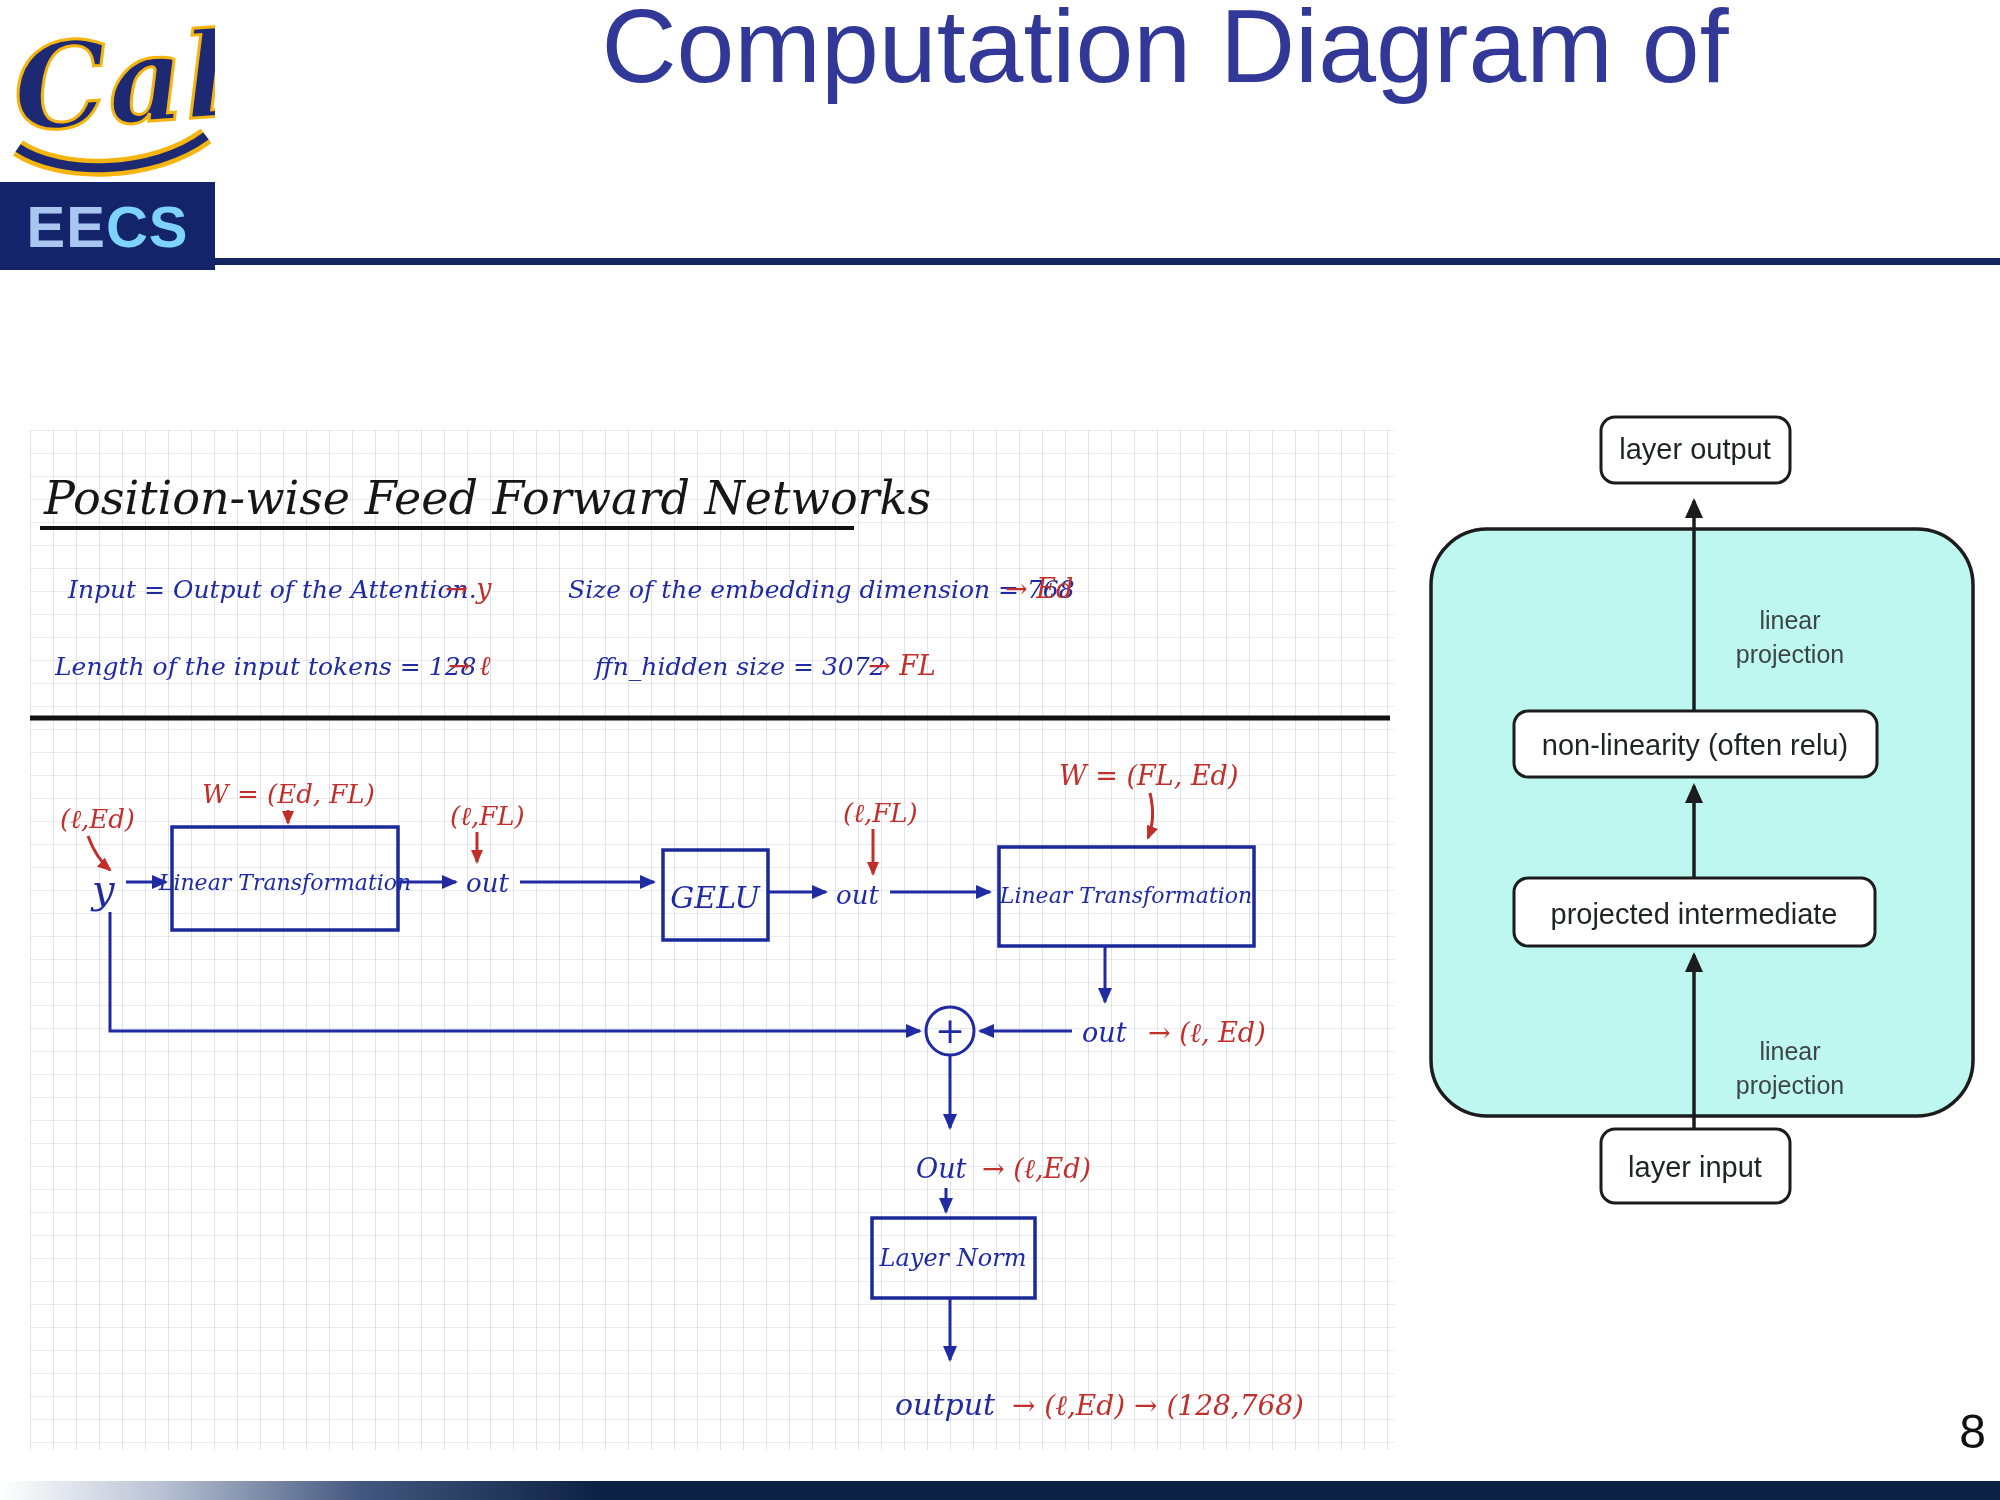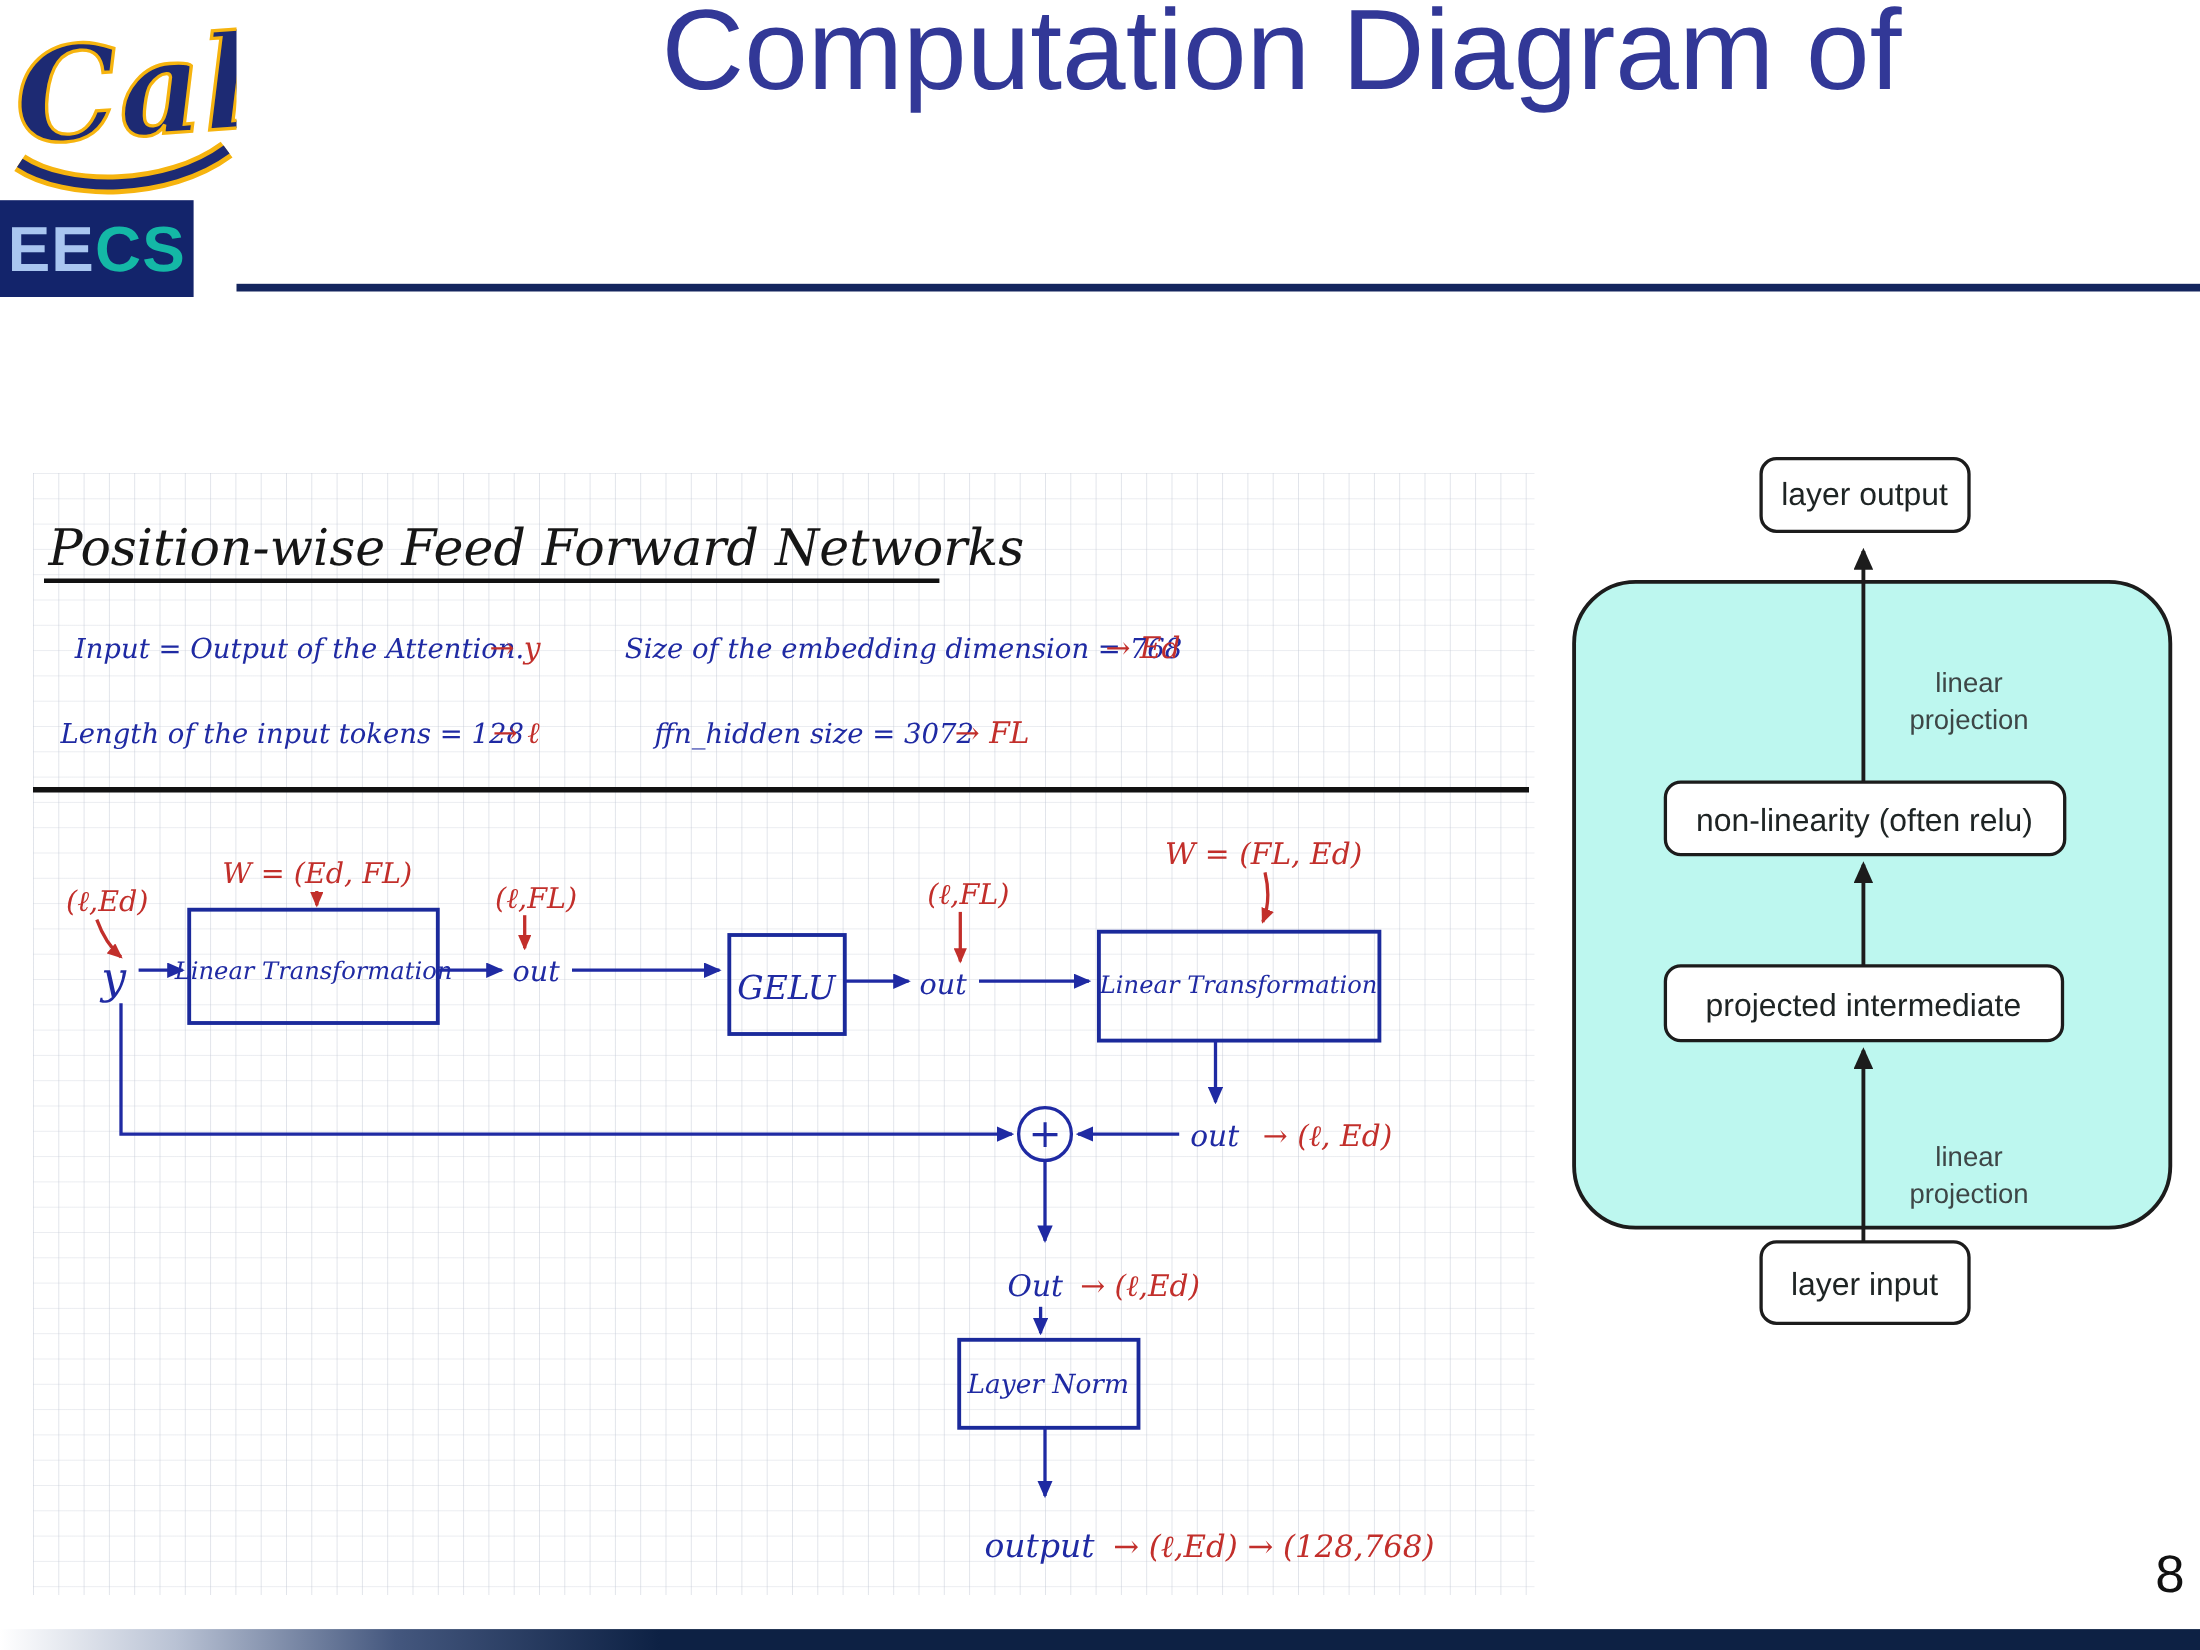--- a/index.html
+++ b/index.html
@@ -1,25 +1,25 @@
 <!DOCTYPE html>
 <html><head>
 <meta charset="utf-8">
 <style>
   html,body{margin:0;padding:0;background:#fff;}
   .slide{position:relative;width:2000px;height:1500px;background:#ffffff;overflow:hidden;
          font-family:"Liberation Sans",sans-serif;}
   
   .logo-wrap{position:absolute;left:0;top:0;width:215px;height:270px;}
   .cal-svg{position:absolute;left:0;top:0;}
-  .eecs-badge{position:absolute;left:0;top:182px;width:176px;height:88px;background:#13246b;
+  .eecs-badge{position:absolute;left:0;top:182px;width:215px;height:88px;background:#13246b;
               display:flex;align-items:center;justify-content:center;font-weight:bold;
               font-size:58px;letter-spacing:1px;}
   .eecs-ee{color:#a9c6f0;}
-  .eecs-cs{color:#14b8a6;}
+  .eecs-cs{color:#7dd3fc;}
   .page-title{position:absolute;left:330px;top:-12px;width:1670px;text-align:center;
               color:#323897;font-size:104px;line-height:1.13;font-weight:400;}
   .header-rule{position:absolute;left:215px;top:258px;width:1785px;height:7px;background:#14255e;}
   
   .whiteboard{position:absolute;left:30px;top:430px;width:1365px;height:1020px;background:#fff;
     background-image:
       linear-gradient(to right, rgba(196,202,214,.5) 1px, transparent 1px),
       linear-gradient(to bottom, rgba(196,202,214,.35) 1px, transparent 1px);
     background-size:23px 23px;}
   .wb-svg{position:absolute;left:0;top:0;}

